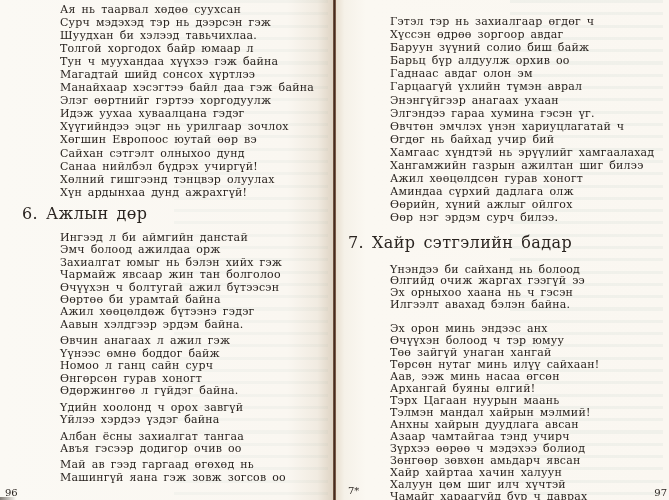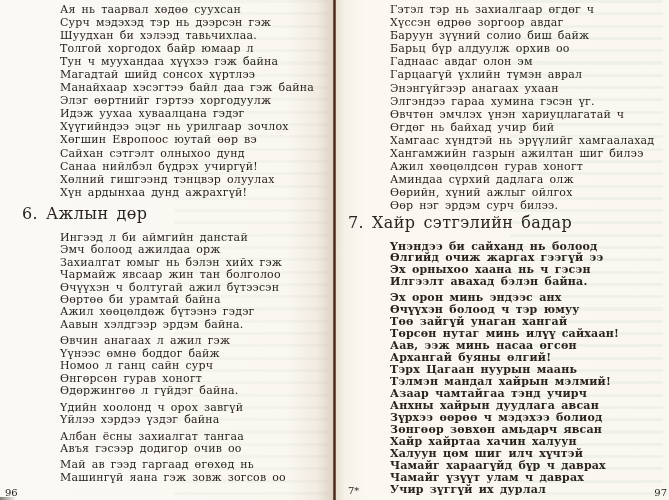--- a/index.html
+++ b/index.html
@@ -40,29 +40,29 @@
   
   .content{position:absolute;z-index:2;}
   .page.left  .content{left:22px;top:3px;width:300px;}
   .page.right .content{left:12px;top:3px;width:318px;}
   .line{
     white-space:nowrap;font-size:11px;letter-spacing:.2px;word-spacing:2.2px;
   }
   .page.left  .stanza .line{line-height:13.05px;}
   .page.right .stanza .line{line-height:13.1px;}
   .page.left  .heading ~ .stanza .line{line-height:12.45px;}
-  .page.right .heading ~ .stanza .line{line-height:11.95px;font-weight:bold;}
+  .page.right .heading ~ .stanza .line{line-height:11.95px;}
   .stanza + .stanza{margin-top:4px;}
   .page.left  .stanza{padding-left:38px;}
-  .page.right .stanza{padding-left:42px;}
+  .page.right .stanza{padding-left:42px;margin-top:12px;}
   .heading{
     font-size:16px;letter-spacing:.4px;word-spacing:2.5px;
     margin:5px 0 9px 0;white-space:nowrap;
   }
-  .page.right .heading{margin:0 0 9px 0;}
+  .page.right .heading{margin:8px 0 9px 0;}
   
   .pagenum{position:absolute;bottom:2px;font-size:10px;z-index:3;}
   .pagenum.left-num{left:5px;}
   .pagenum.right-num{right:2px;}
   .sig{position:absolute;left:12px;bottom:4px;font-size:10px;z-index:3;}
 </style>
 </head>
 <body>
 
 <div class="scan">
@@ -152,22 +152,22 @@
         </div>
         <div class="stanza">
           <div class="line">Эх орон минь эндээс анх</div>
           <div class="line">Өчүүхэн болоод ч тэр юмуу</div>
           <div class="line">Төө зайгүй унаган хангай</div>
           <div class="line">Төрсөн нутаг минь илүү сайхаан!</div>
           <div class="line">Аав, ээж минь насаа өгсөн</div>
           <div class="line">Архангай буяны өлгий!</div>
           <div class="line">Тэрх Цагаан нуурын маань</div>
           <div class="line">Тэлмэн мандал хайрын мэлмий!</div>
+          <div class="line">Анхны хайрын дуудлага авсан</div>
           <div class="line">Азаар чамтайгаа тэнд учирч</div>
-          <div class="line">Анхны хайрын дуудлага авсан</div>
           <div class="line">Зүрхээ өөрөө ч мэдэхээ болиод</div>
           <div class="line">Зөнгөөр зөвхөн амьдарч явсан</div>
           <div class="line">Хайр хайртаа хачин халуун</div>
           <div class="line">Халуун цөм шиг илч хүчтэй</div>
           <div class="line">Чамайг хараагүйд бүр ч даврах</div>
           <div class="line">Чамайг үзүүт улам ч даврах</div>
           <div class="line">Учир зүггүй их дурлал</div>
         </div>
       </div>
     <div class="sig">7*</div>

